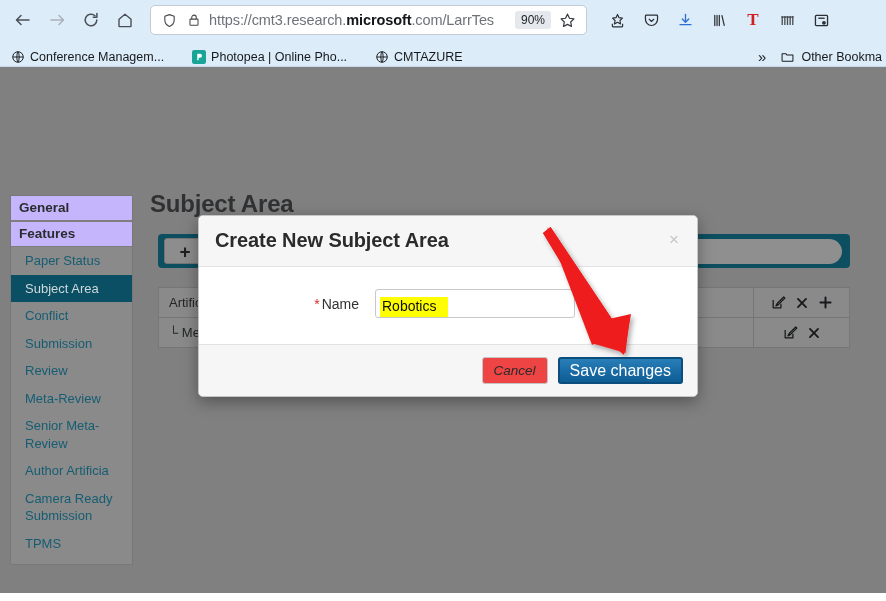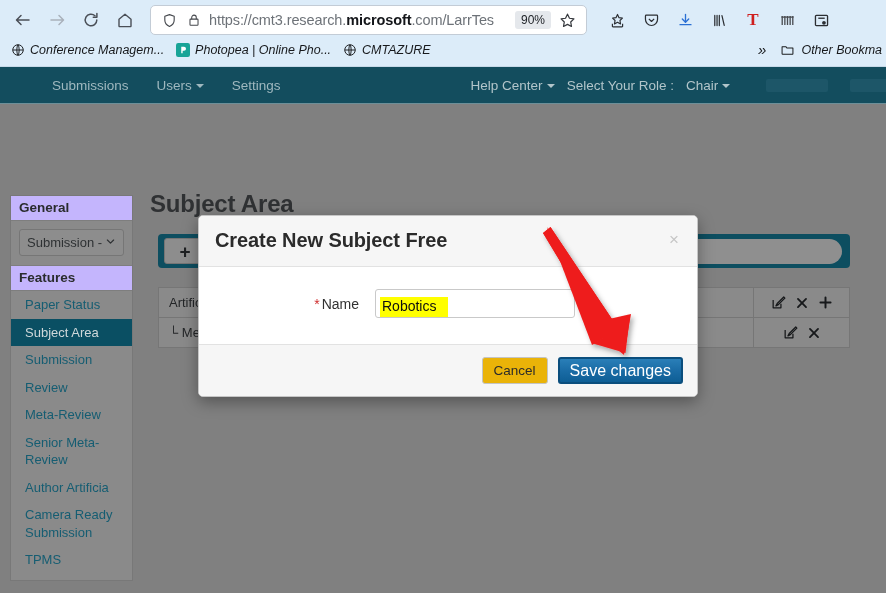--- a/index.html
+++ b/index.html
@@ -73,27 +73,26 @@
   .tb-ico {
     width: 32px; height: 30px;
     display:flex; align-items:center; justify-content:center;
     color:#2b2e33;
   }
 
   
   #bookmarks-bar {
     height: 26px;
     display: flex;
-    align-items: flex-start;
+    align-items: flex-end;
     padding: 0 6px;
     font-size: 12.5px;
     color: #17191c;
-    gap: 0;
+    gap: 16px;
     position: relative;
-    font-style: italic;
   }
   .bm {
     display: flex; align-items: center; gap: 5px;
     padding: 2px 7px 2px 4px;
     border-radius: 3px;
     white-space: nowrap;
     flex: 0 0 auto;
   }
   .bm-favicon { width: 15px; height: 15px; display:flex; align-items:center; justify-content:center; flex:0 0 auto;}
   #bm-right { position:absolute; right:0; display:flex; align-items:center; gap:2px; }
@@ -298,27 +297,28 @@
   #modal-footer {
     background: #f6f6f6;
     border-top: 1px solid #e2e2e2;
     padding: 12px 14px;
     display: flex;
     justify-content: flex-end;
     gap: 10px;
   }
   #cancel-btn {
     min-width: 62px; height: 27px;
-    background: #eab308;
+    background: #ef4444;
     border: 1px solid #c4c4c4;
     border-radius: 3px;
     font-size: 13.5px;
     color: #2b2b2b;
     display:flex; align-items:center; justify-content:center;
     padding: 0 11px;
+    font-style: italic;
   }
   #save-btn {
     min-width: 108px; height: 27px;
     background: linear-gradient(to bottom, #2a7fb8 0%, #1a6ca6 50%, #0e5e95 100%);
     border: 2px solid #0b4e7d;
     border-radius: 3px;
     font-size: 16px;
     color: #ffffff;
     display:flex; align-items:center; justify-content:center;
     padding: 0 10px;
@@ -462,52 +462,30 @@
             </svg>
         </span>
         <span>Other Bookma</span>
       </span>
     </div>
   </div>
 </div>
 
 <div id="app">
 
-  <div id="topnav">
-    <div class="nav-item">Submissions</div>
-    <div class="nav-item"><span>Users</span><i class="caret-dn"></i></div>
-    <div class="nav-item">Settings</div>
-
-    <div id="nav-right">
-      <div class="nav-item" style="padding-right:4px;"><span>Help Center</span><i class="caret-dn"></i></div>
-      <div class="nav-item" style="padding-left:8px;padding-right:4px;">Select Your Role :</div>
-      <div class="nav-item" style="padding-left:8px;"><span>Chair</span><i class="caret-dn"></i></div>
-      <div class="redacted"></div>
-      <div class="redacted"></div>
-    </div>
-  </div>
 
   <div id="page-title">Subject Area</div>
 
   <div id="sidebar">
     <div class="sb-head">General</div>
-    <div class="sb-select-wrap">
-      <div id="sb-select">
-        <span>Submission -</span>
-        <span>
-          <svg width="11" height="11" viewBox="0 0 12 12" fill="none" stroke="#2e3133" stroke-width="1.3" stroke-linecap="round" stroke-linejoin="round">
-              <path d="M2.6 4.4 6 7.8l3.4-3.4"></path>
-            </svg>
-        </span>
-      </div>
-    </div>
     <div class="sb-head" style="border-top:1px solid #7e7e7e;">Features</div>
 
     <div class="sb-item">Paper Status</div>
     <div class="sb-item active">Subject Area</div>
+    <div class="sb-item">Conflict</div>
     <div class="sb-item">Submission</div>
     <div class="sb-item">Review</div>
     <div class="sb-item">Meta-Review</div>
     <div class="sb-item">Senior Meta-Review</div>
     <div class="sb-item">Author Artificia</div>
     <div class="sb-item">Camera Ready Submission</div>
     <div class="sb-item" style="padding-bottom:7px;">TPMS</div>
 
   </div>
 
@@ -552,21 +530,21 @@
               <path d="M3.4 3.4 12.6 12.6M12.6 3.4 3.4 12.6"></path>
             </svg>
         </span>
       </div>
     </div>
   </div>
 
   <div id="modal-backdrop">
     <div id="modal">
       <div id="modal-header">
-        <div id="modal-title">Create New Subject Free</div>
+        <div id="modal-title">Create New Subject Area</div>
         <div id="modal-close">×</div>
       </div>
       <div id="modal-body">
         <div id="name-label"><span class="req">*</span><span>Name</span></div>
         <div id="name-input">
           <span id="name-value">Robotics</span>
         </div>
       </div>
       <div id="modal-footer">
         <div id="cancel-btn">Cancel</div>

